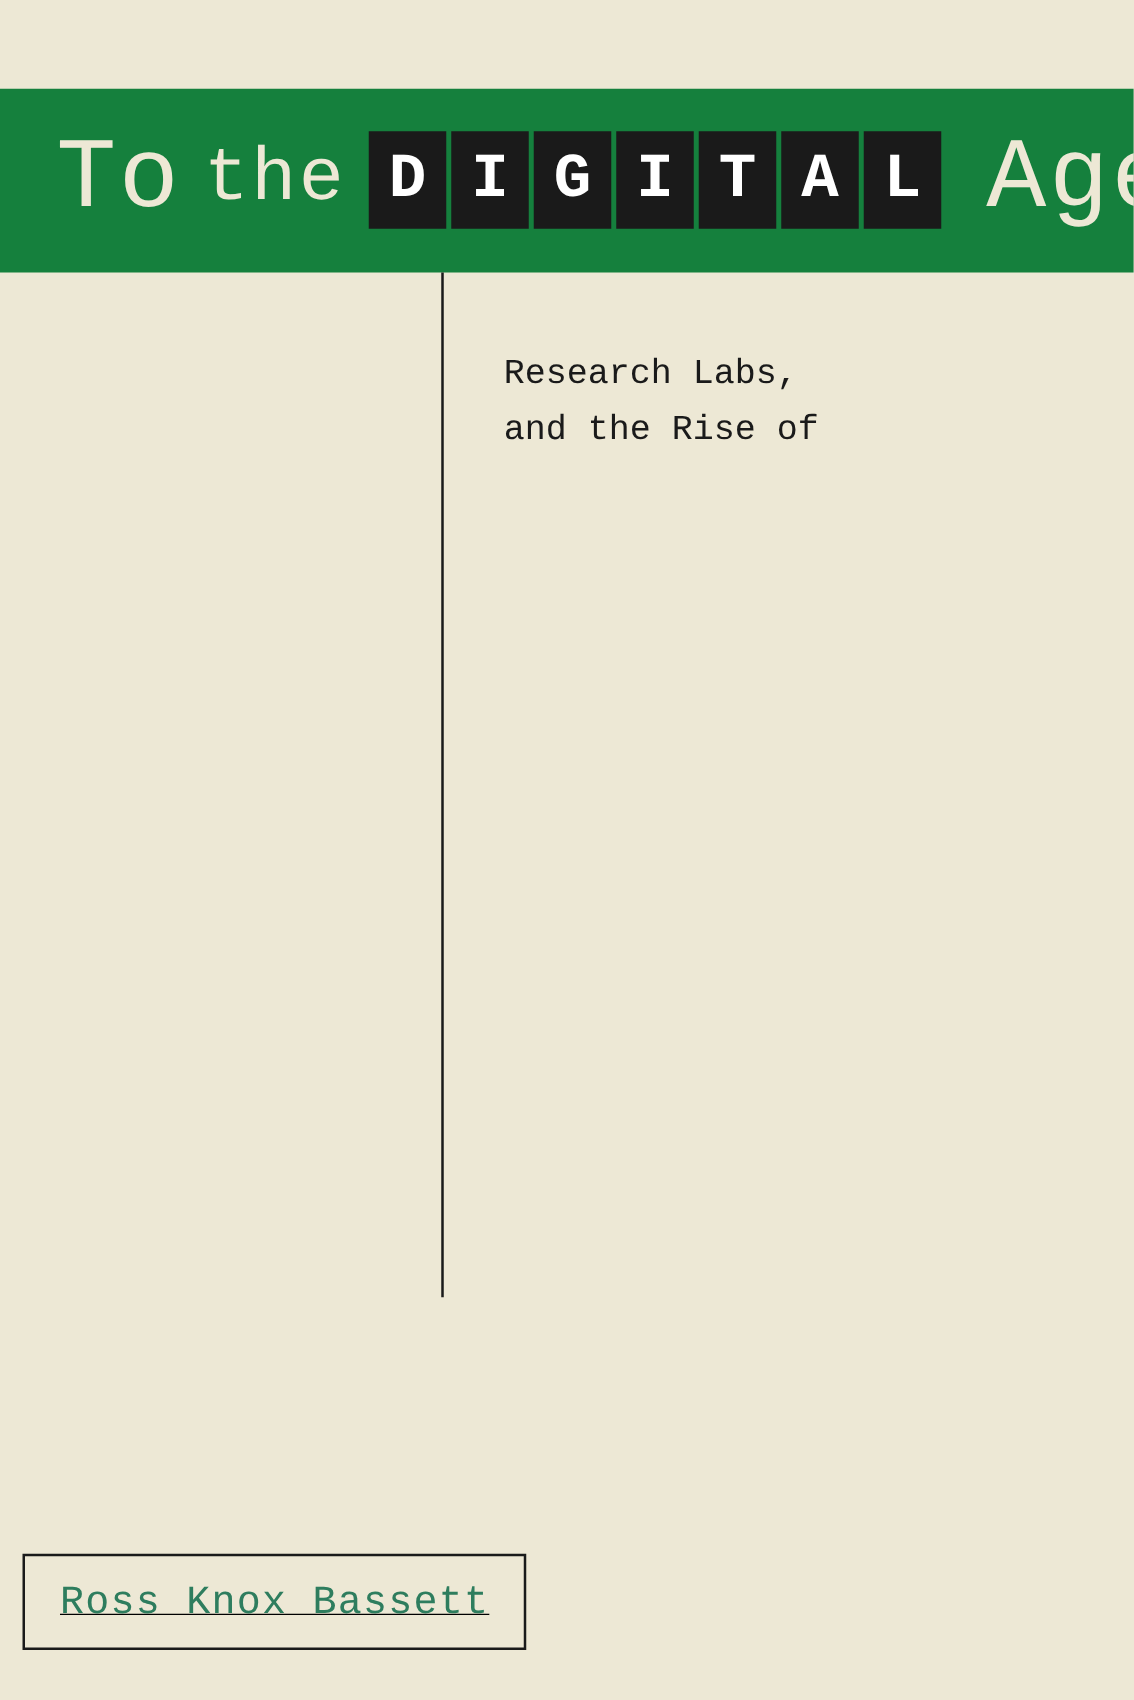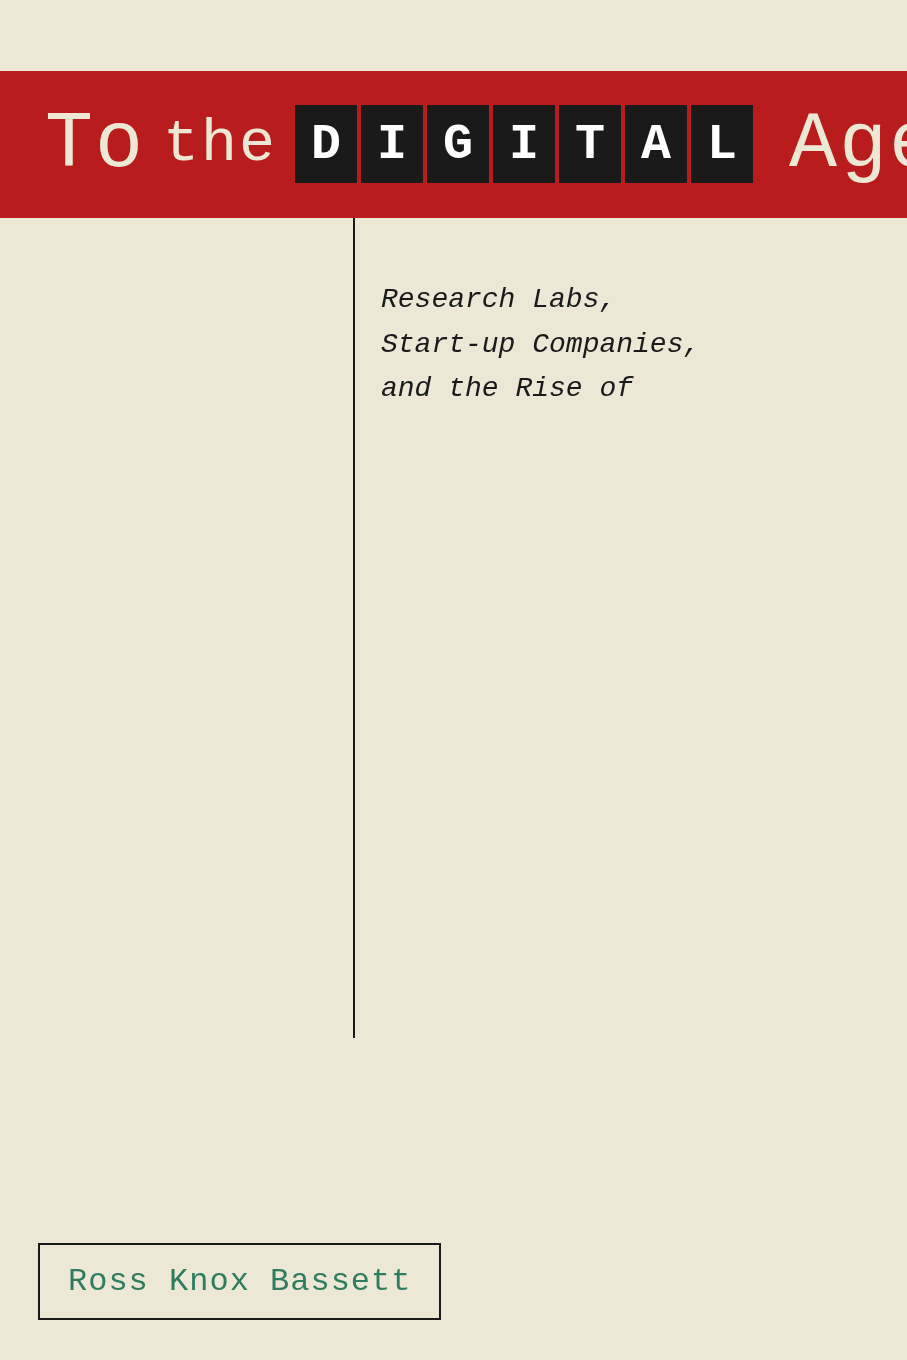--- a/index.html
+++ b/index.html
@@ -18,21 +18,21 @@
     }
 
     .top-bar {
       width: 100%;
       height: 110px;
       background-color: #ede8d5;
     }
 
     .green-banner {
       width: 100%;
-      background-color: #b91c1c;
+      background-color: #15803d;
       padding: 28px 45px 28px 45px;
       display: flex;
       align-items: center;
     }
 
     .banner-text-to {
       font-size: 80px;
       font-weight: 400;
       color: #ede8d5;
       font-family: 'Courier New', Courier, monospace;
@@ -92,39 +92,39 @@
       height: 820px;
     }
 
     .left-column {
       width: 353px;
       min-height: 820px;
     }
 
     .right-column {
       flex: 1;
-      padding: 60px 50px 50px 28px;
-      font-style: italic;
+      padding: 60px 50px 50px 50px;
     }
 
     .subtitle-text {
       font-family: 'Courier New', Courier, monospace;
       font-size: 28px;
       line-height: 1.6;
       color: #1a1a1a;
       font-weight: 400;
     }
 
     .author-box {
       position: absolute;
-      left: 38px;
+      left: 18px;
       bottom: 40px;
       border: 2px solid #1a1a1a;
       padding: 18px 28px;
       display: inline-block;
+      text-decoration: underline;
     }
 
     .author-name {
       font-family: 'Courier New', Courier, monospace;
       font-size: 32px;
       color: #2e7d5e;
       font-weight: 400;
       letter-spacing: 1px;
     }
 
@@ -168,21 +168,20 @@
   </div>
 
   <div class="main-body">
     <div class="vertical-line"></div>
 
     <div class="left-column"></div>
 
     <div class="right-column">
       <div class="subtitle-text">
         <div>Research Labs,</div>
-        <div>Start-up Companies,</div>
         <div>and the Rise of</div>
       </div>
     </div>
   </div>
 
   <div style="position: relative; height: 500px; background-color: #ede8d5;">
     <div class="author-box">
       <span class="author-name">Ross Knox Bassett</span>
     </div>
   </div>

